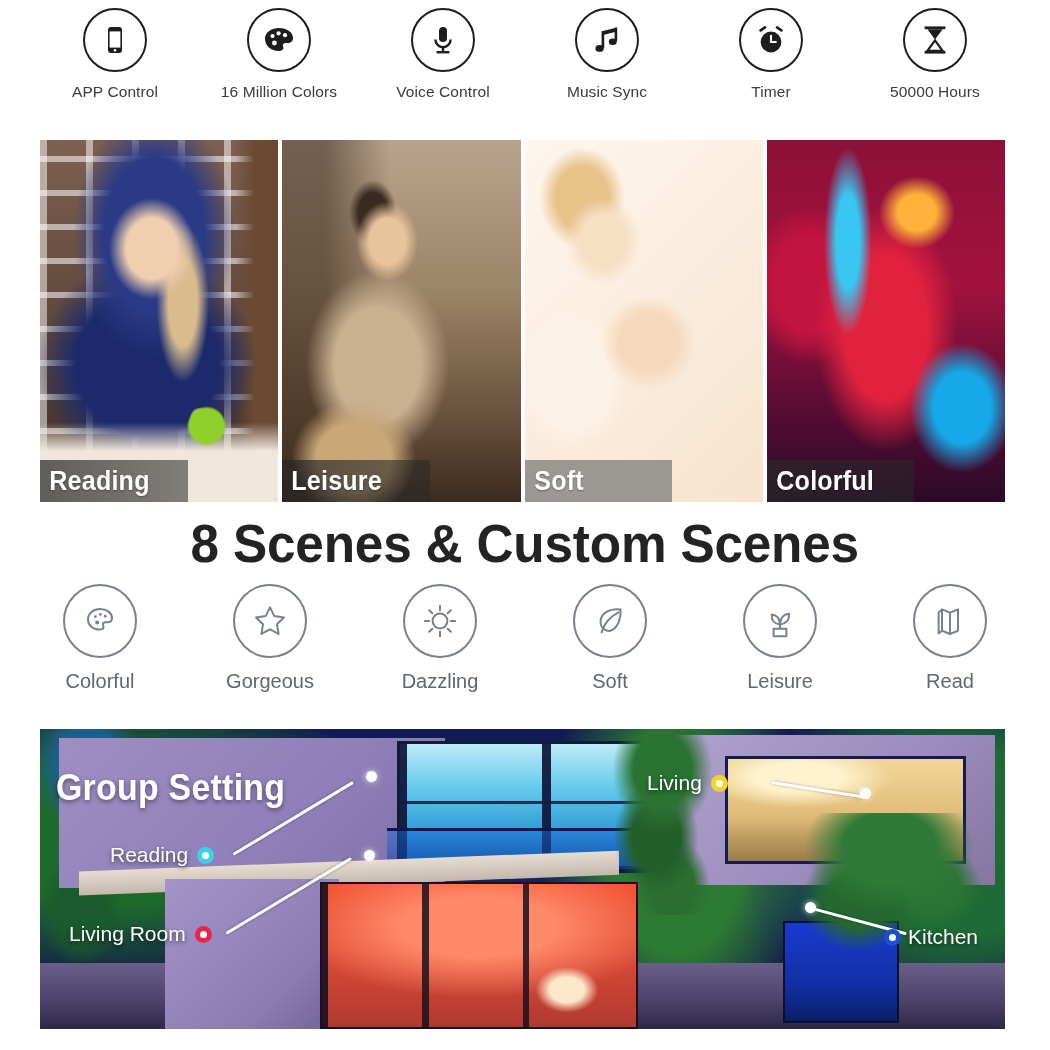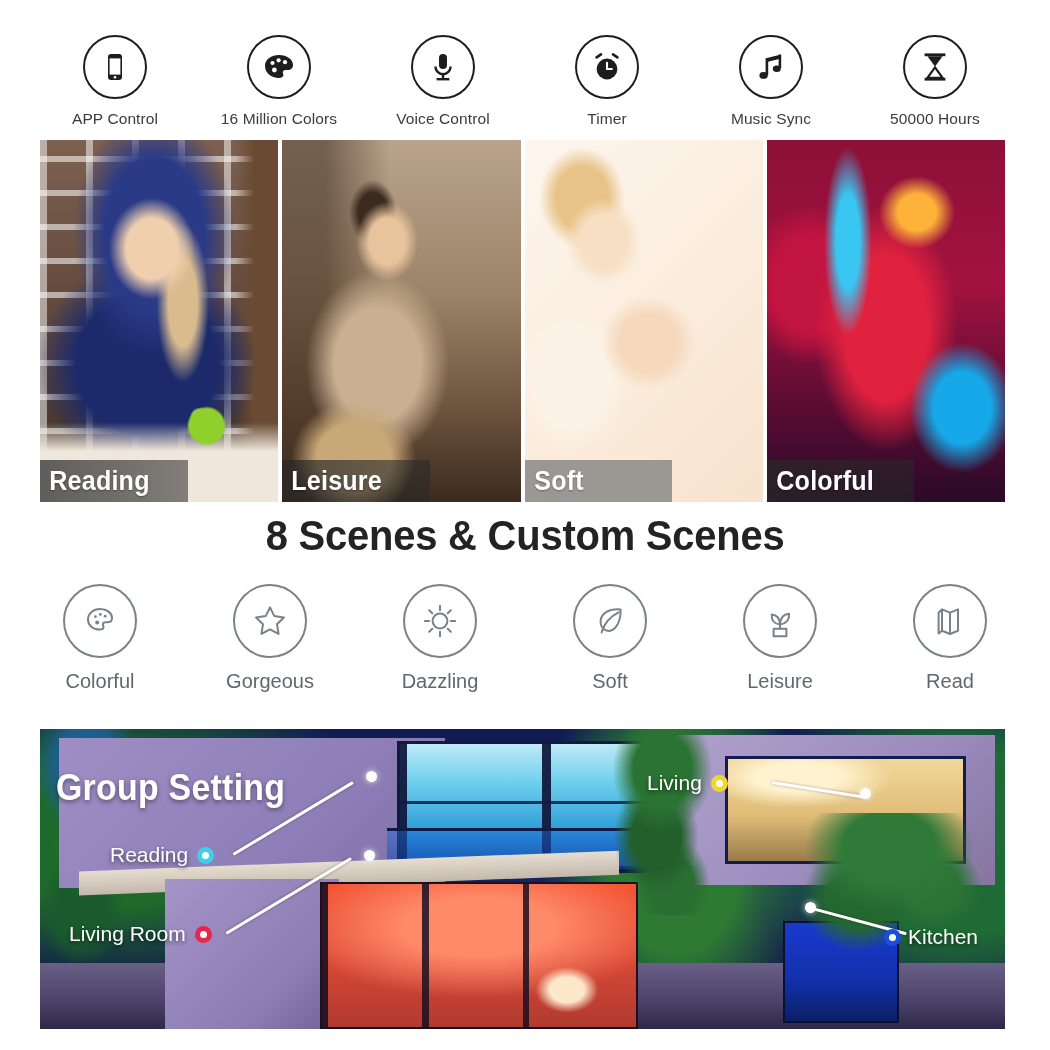--- a/index.html
+++ b/index.html
@@ -8,21 +8,21 @@
     background: #ffffff;
     font-family: "Liberation Sans", sans-serif;
     overflow: hidden;
   }
   .page { position: relative; width: 1050px; height: 1050px; background: #fff; }
 
   
   .feature-row {
     position: absolute; left: 40px; top: 8px;
     width: 970px; height: 120px;
-    display: flex; justify-content: space-between; align-items: flex-end;
+    display: flex; justify-content: space-between; align-items: flex-start;
   }
   .feature { width: 150px; display: flex; flex-direction: column; align-items: center; }
   .feature-circle {
     width: 64px; height: 64px; border-radius: 50%;
     border: 2.5px solid #1d1d1d;
     display: flex; align-items: center; justify-content: center;
   }
   .feature-label {
     margin-top: 11px; font-size: 15.5px; color: #3b3b3b; letter-spacing: .1px;
     white-space: nowrap;
@@ -102,21 +102,21 @@
       radial-gradient(ellipse 10% 26% at 34% 28%, #39c6f2 0 50%, rgba(57,198,242,0) 100%),
       radial-gradient(ellipse 16% 10% at 63% 20%, #ffb23a 0 50%, rgba(255,178,58,0) 100%),
       radial-gradient(ellipse 30% 34% at 50% 52%, #e1223f 0 58%, rgba(225,34,63,0) 100%),
       radial-gradient(ellipse 26% 22% at 18% 40%, #c21440 0 60%, rgba(194,20,64,0) 100%),
       linear-gradient(to bottom, #8c1038 0%, #a3123f 40%, #5d0c33 72%, #2a0a28 100%);
   }
 
   
   .headline {
     position: absolute; left: 0; top: 512px; width: 1050px;
-    text-align: center; font-size: 42px; font-weight: bold; color: #232323;
+    text-align: center; font-size: 54px; font-weight: bold; color: #232323;
     font-family: "Liberation Sans Narrow","Liberation Sans", sans-serif;
     letter-spacing: -.2px;
   }
   .headline span { display: inline-block; transform: scaleX(.95); }
 
   
   .scene-row {
     position: absolute; left: 42px; top: 584px;
     width: 966px; height: 120px;
     display: flex; justify-content: space-between;
@@ -306,40 +306,40 @@
           <path d="M8.4 16.6a7.6 7.6 0 0 0 15.2 0" fill="none" stroke="#1d1d1d" stroke-width="2.4"></path>
           <rect x="14.8" y="23" width="2.4" height="5" fill="#1d1d1d"></rect>
           <rect x="9.6" y="28" width="12.8" height="2.4" fill="#1d1d1d"></rect>
         </svg>
       </div>
       <div class="feature-label">Voice Control</div>
     </div>
 
     <div class="feature">
       <div class="feature-circle">
-        <svg width="34" height="34" viewBox="0 0 34 34">
-          <circle cx="17" cy="19" r="10.4" fill="#1d1d1d"></circle>
-          <path d="M6.6 7.4 11 4.4M27.4 7.4 23 4.4" stroke="#1d1d1d" stroke-width="2.6" fill="none" stroke-linecap="round"></path>
-          <path d="M17 12.8V19h4.8" stroke="#ffffff" stroke-width="2.1" fill="none" stroke-linecap="round"></path>
-        </svg>
-      </div>
-      <div class="feature-label">Timer</div>
-    </div>
-
-    <div class="feature">
-      <div class="feature-circle">
         <svg width="32" height="34" viewBox="0 0 32 34">
           <path d="M12 25V8l14-3.4v4L12 12z" fill="#1d1d1d"></path>
           <rect x="10.6" y="8" width="2.6" height="17" fill="#1d1d1d"></rect>
           <rect x="23.6" y="4.6" width="2.6" height="13.4" fill="#1d1d1d"></rect>
           <ellipse cx="8.6" cy="25.4" rx="4.2" ry="3.4" fill="#1d1d1d"></ellipse>
           <ellipse cx="21.8" cy="18.8" rx="4" ry="3.2" fill="#1d1d1d"></ellipse>
         </svg>
       </div>
       <div class="feature-label">Music Sync</div>
+    </div>
+
+    <div class="feature">
+      <div class="feature-circle">
+        <svg width="34" height="34" viewBox="0 0 34 34">
+          <circle cx="17" cy="19" r="10.4" fill="#1d1d1d"></circle>
+          <path d="M6.6 7.4 11 4.4M27.4 7.4 23 4.4" stroke="#1d1d1d" stroke-width="2.6" fill="none" stroke-linecap="round"></path>
+          <path d="M17 12.8V19h4.8" stroke="#ffffff" stroke-width="2.1" fill="none" stroke-linecap="round"></path>
+        </svg>
+      </div>
+      <div class="feature-label">Timer</div>
     </div>
 
     <div class="feature">
       <div class="feature-circle">
         <svg width="32" height="34" viewBox="0 0 32 34">
           <rect x="5.6" y="3.4" width="20.8" height="2.8" fill="#1d1d1d"></rect>
           <rect x="5.6" y="27.8" width="20.8" height="2.8" fill="#1d1d1d"></rect>
           <path d="M8.4 6.2h15.2L16 16.6z" fill="#1d1d1d"></path>
           <path d="M8.4 27.8h15.2L16 17.4z" fill="none" stroke="#1d1d1d" stroke-width="2.2"></path>
         </svg>

